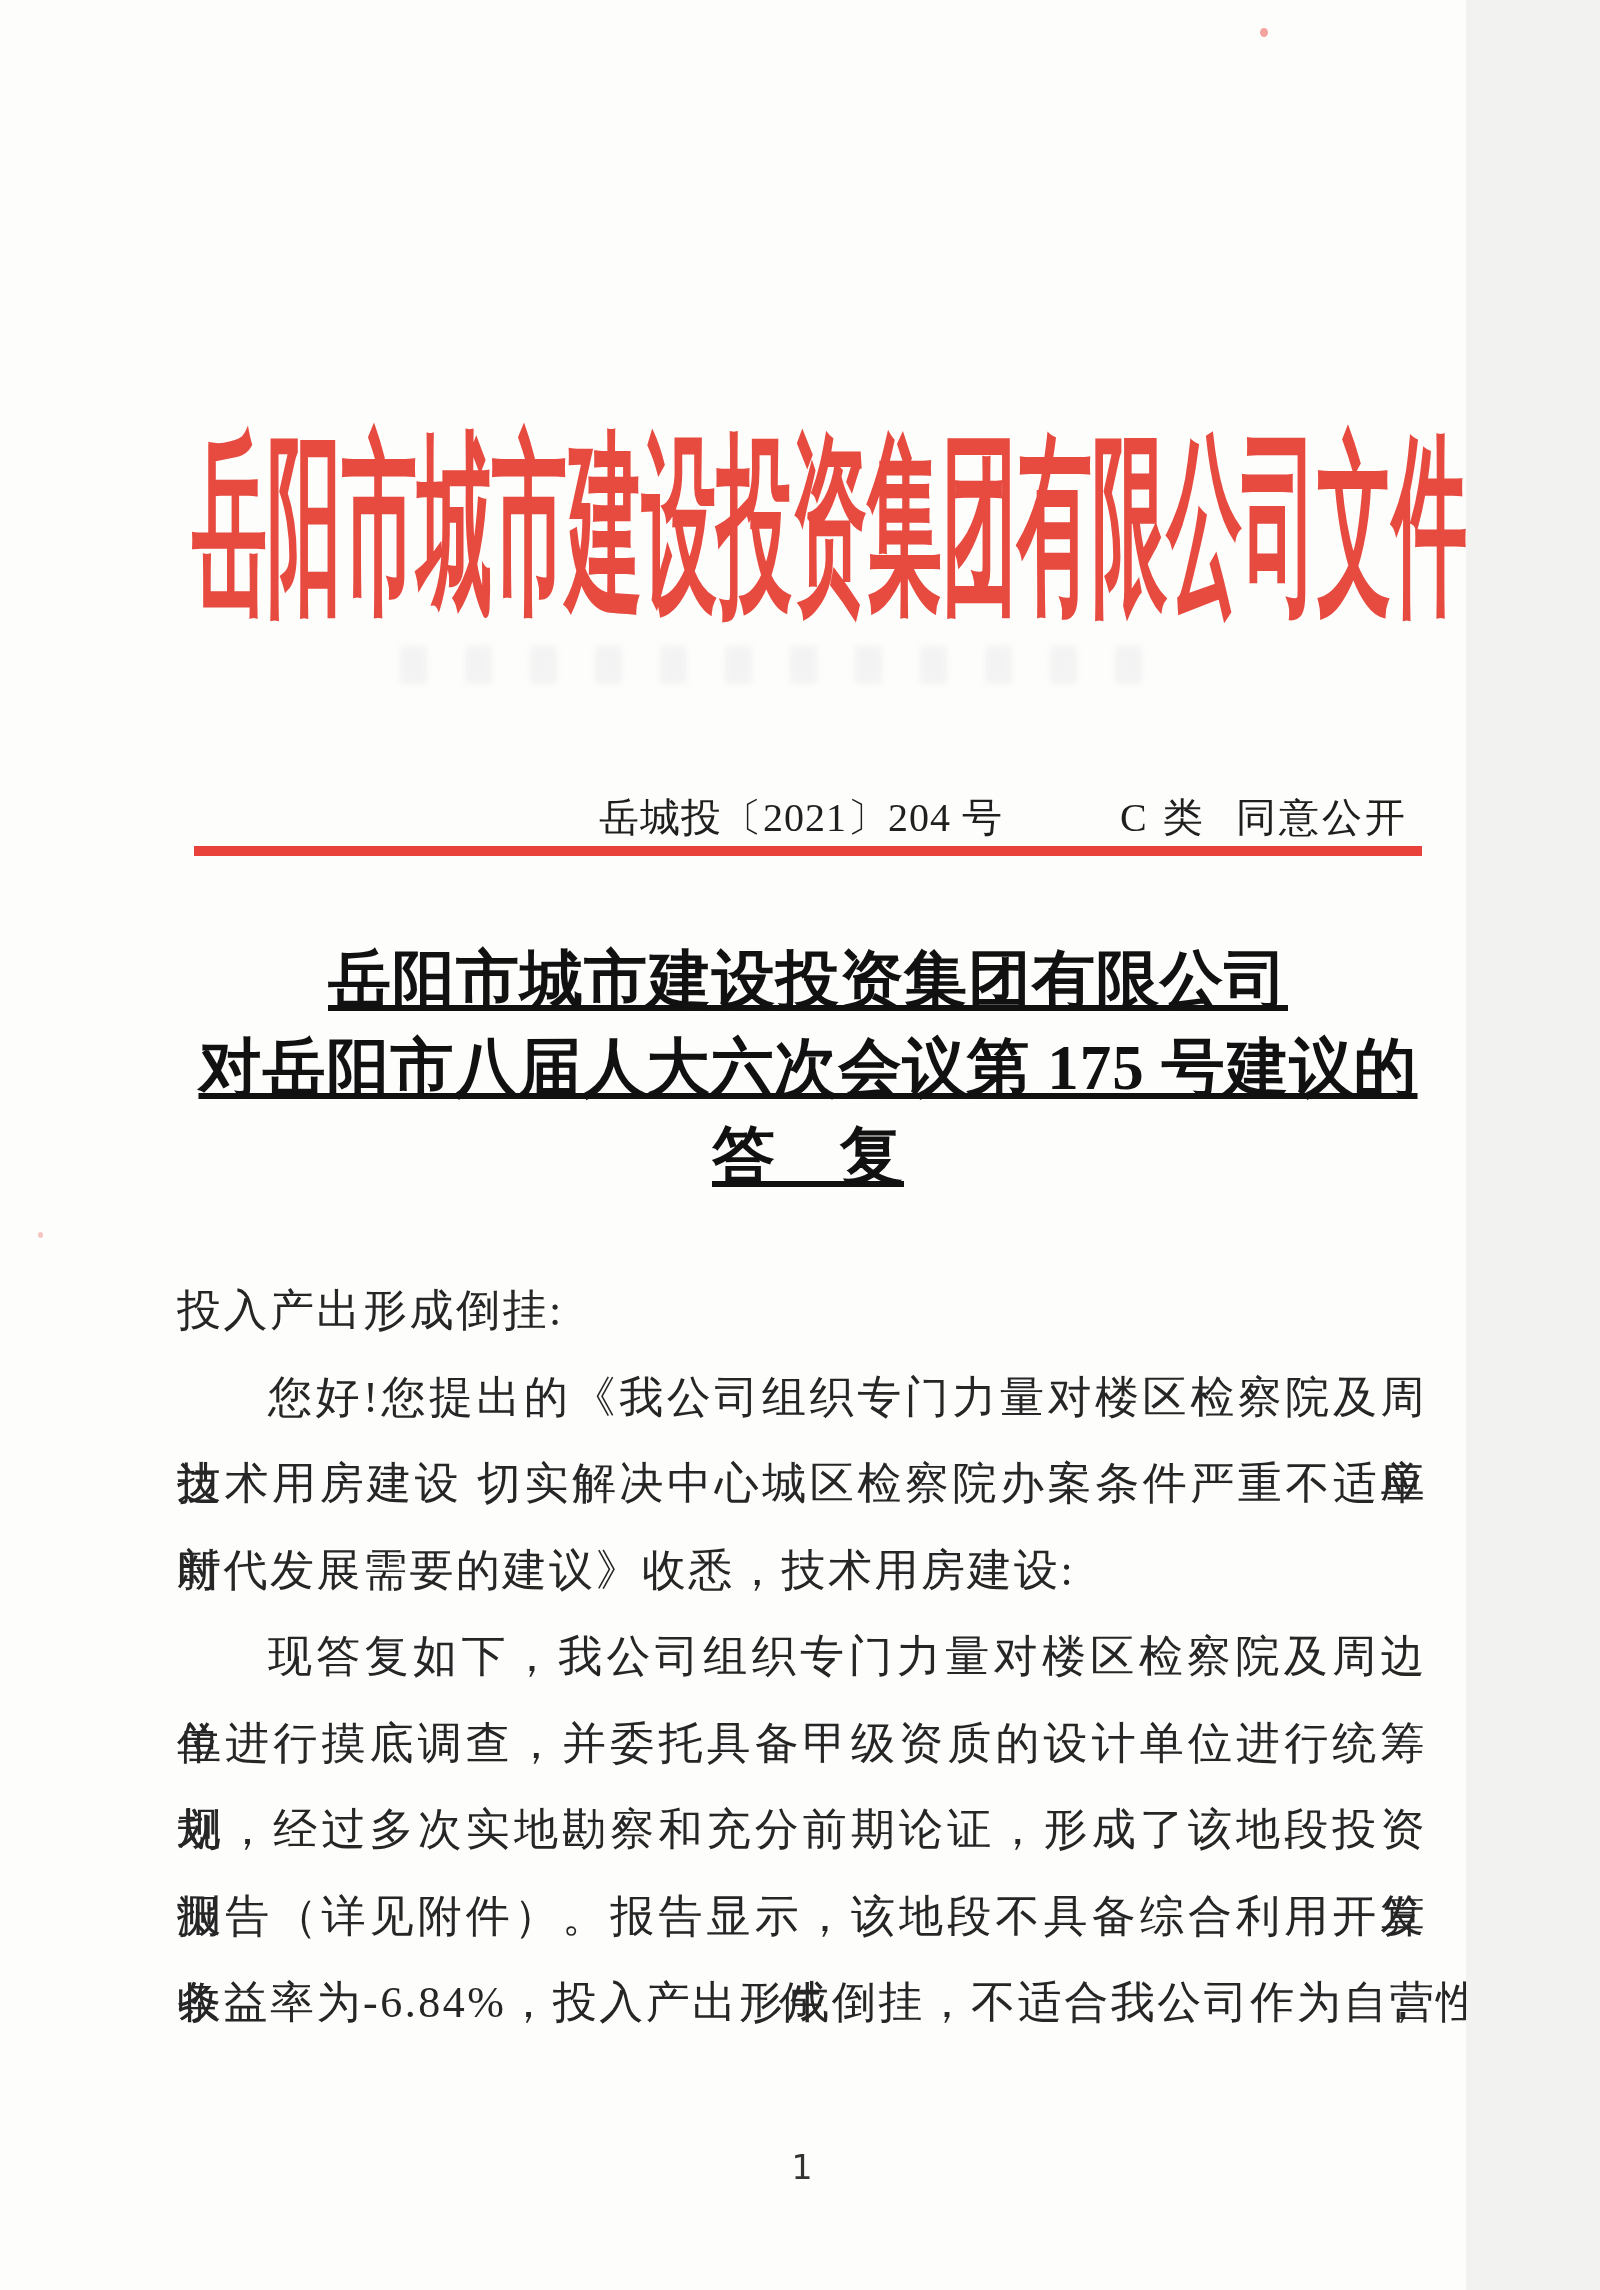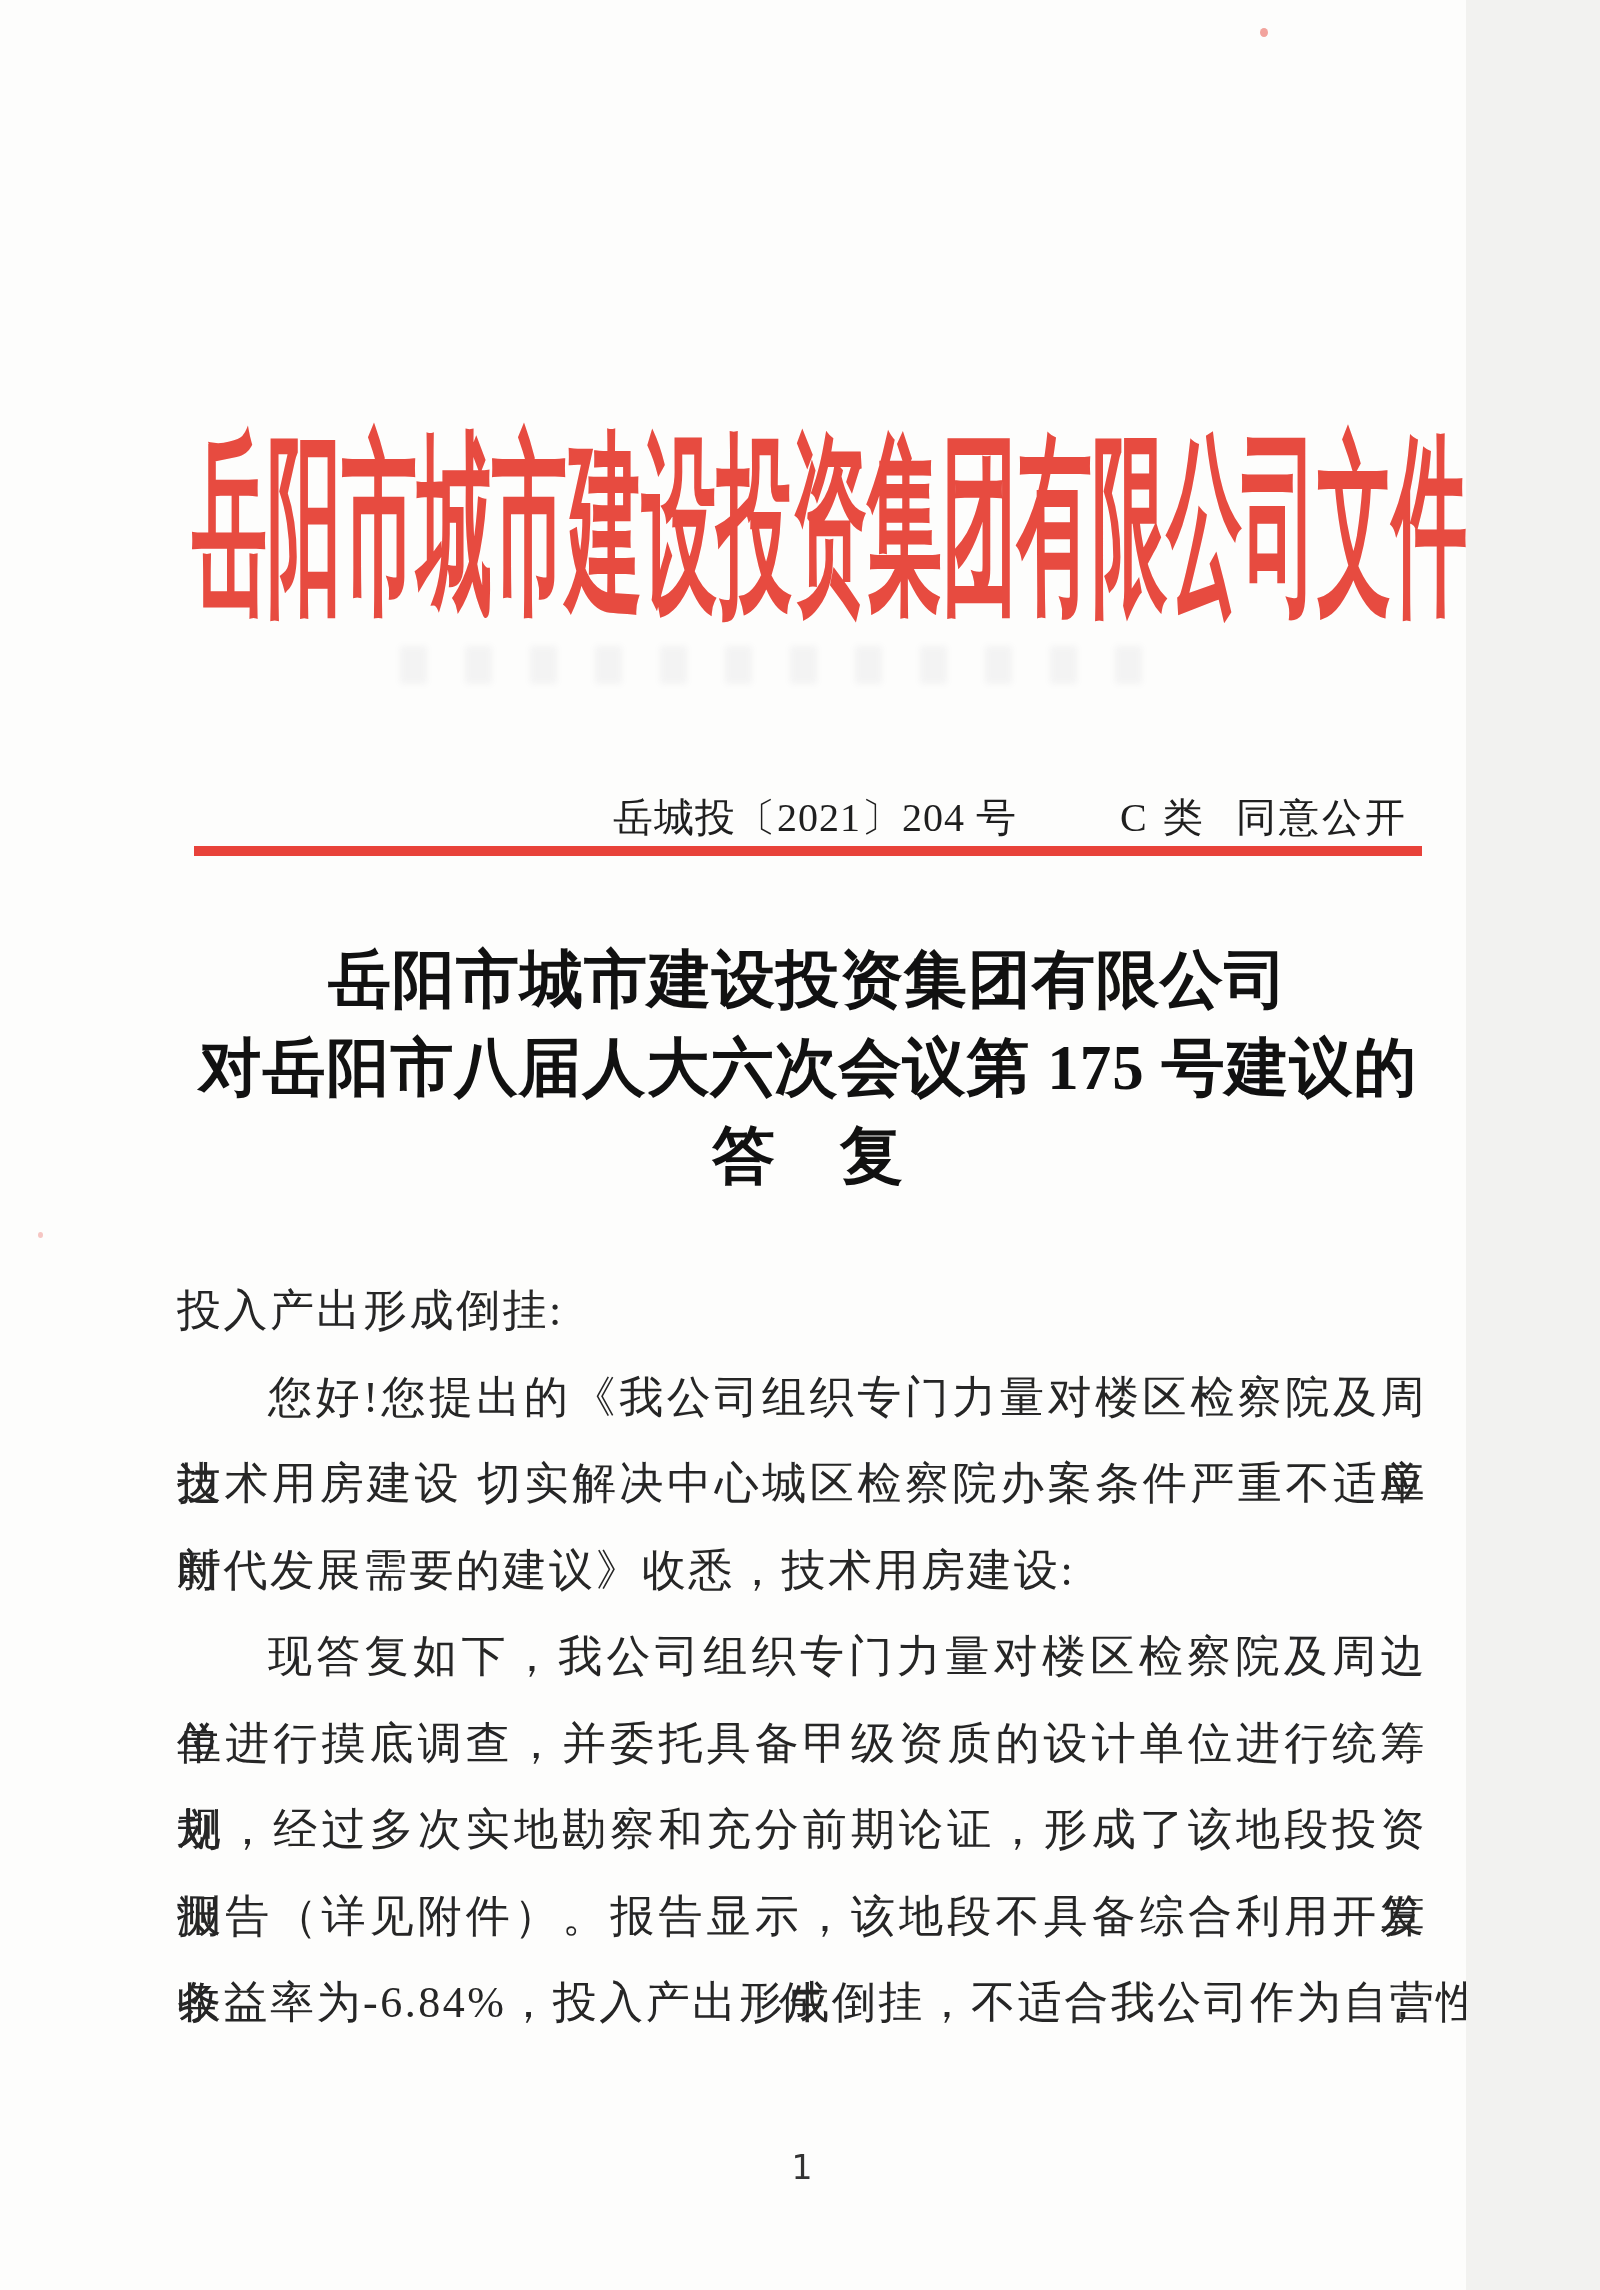--- a/index.html
+++ b/index.html
@@ -40,21 +40,21 @@
   .docnum-row {
     position: absolute;
     top: 792px;
     left: 0;
     width: 1600px;
     height: 52px;
     font-size: 40px;
     line-height: 52px;
     color: #1f1f1f;
   }
-  .docnum-row .number   { position: absolute; left: 613px;  letter-spacing: 1px; }
+  .docnum-row .number   { position: absolute; left: 599px;  letter-spacing: 1px; }
   .docnum-row .category { position: absolute; left: 1120px; letter-spacing: 3px; text-align: right; }
   .docnum-row .publicity{ position: absolute; left: 1236px; letter-spacing: 3px; }
 
   
   .red-rule {
     position: absolute;
     left: 194px;
     top: 846px;
     width: 1228px;
     height: 10px;
@@ -65,20 +65,21 @@
     position: absolute;
     left: 178px;
     top: 936px;
     width: 1260px;
     text-align: center;
     font-weight: bold;
     color: #111;
     font-size: 63px;
     line-height: 88px;
     letter-spacing: 1px;
+    text-decoration: underline;
   }
 
   
   .body-text {
     position: absolute;
     left: 177px;
     top: 1268px;
     width: 1250px;
     font-size: 44px;
     color: #262626;

